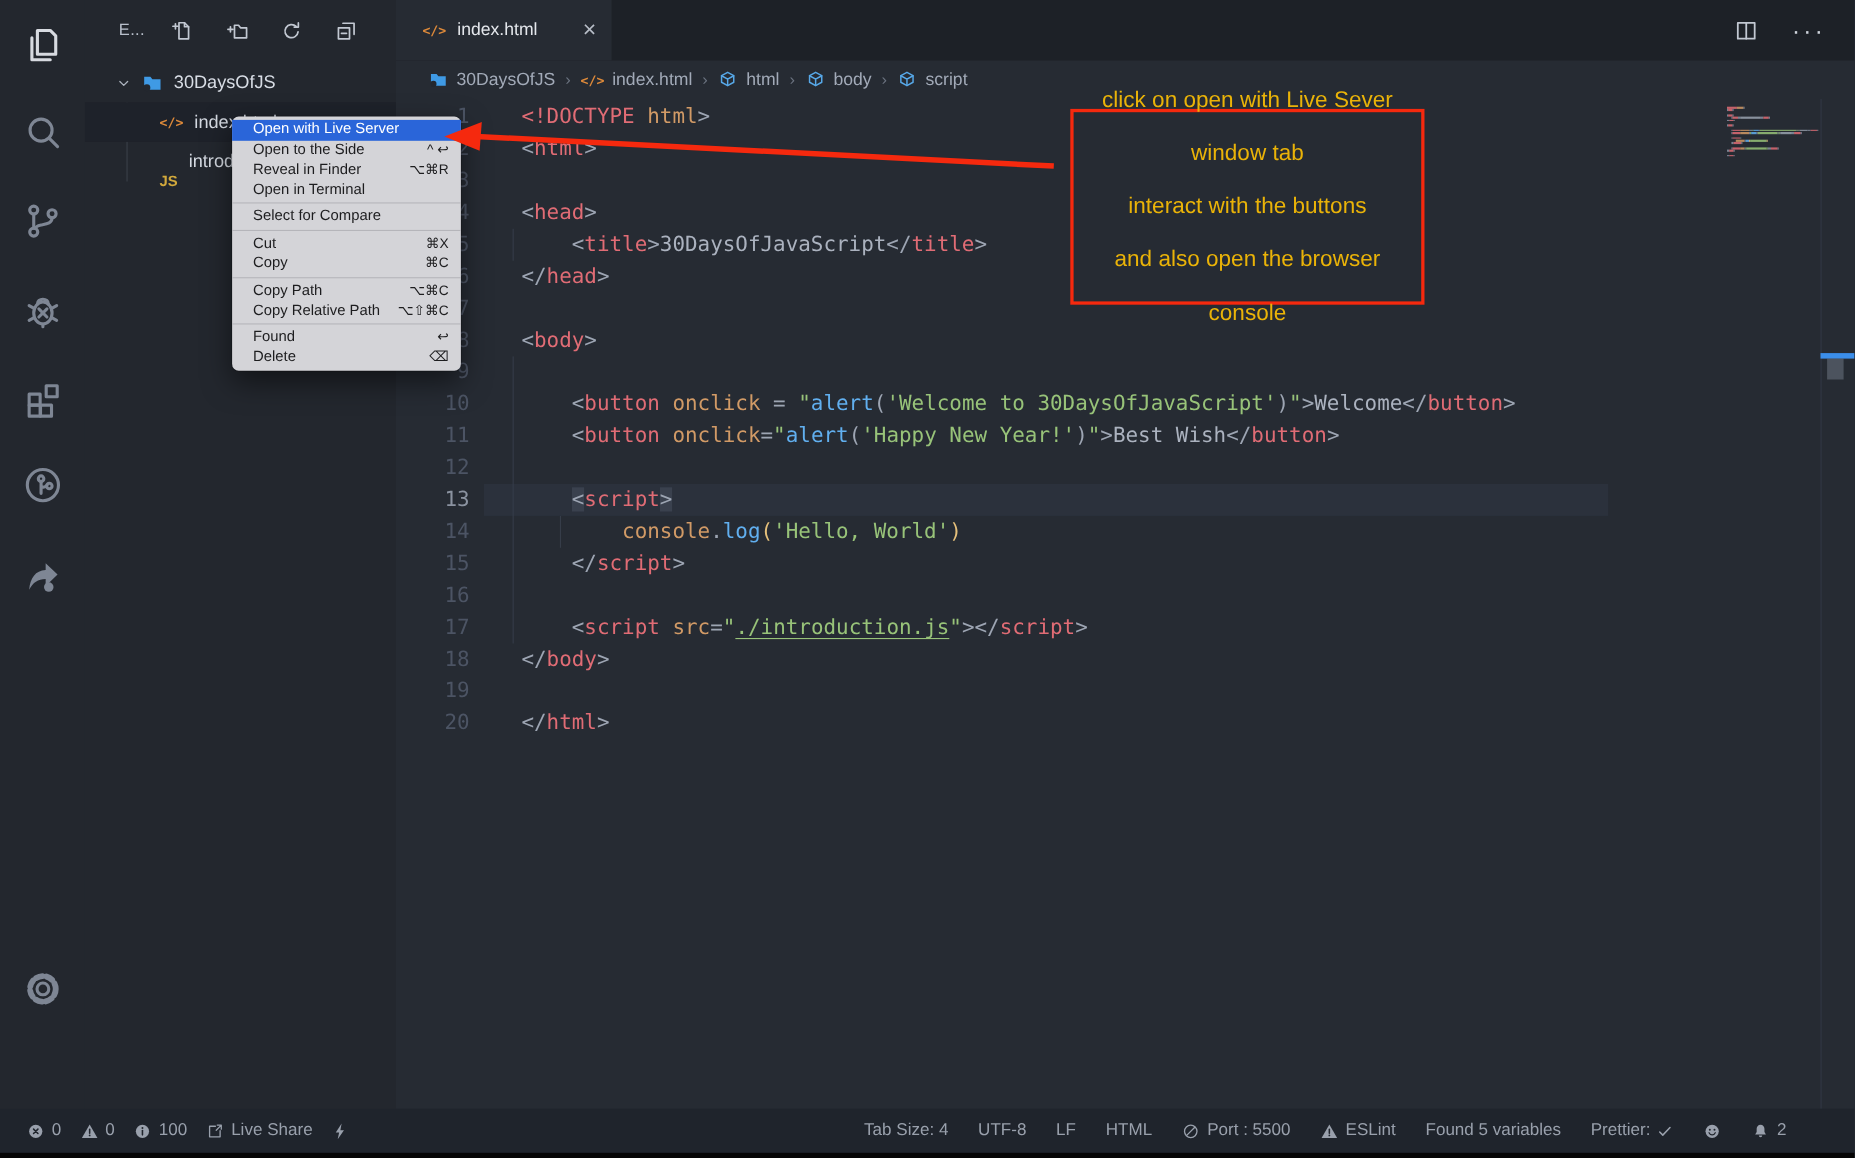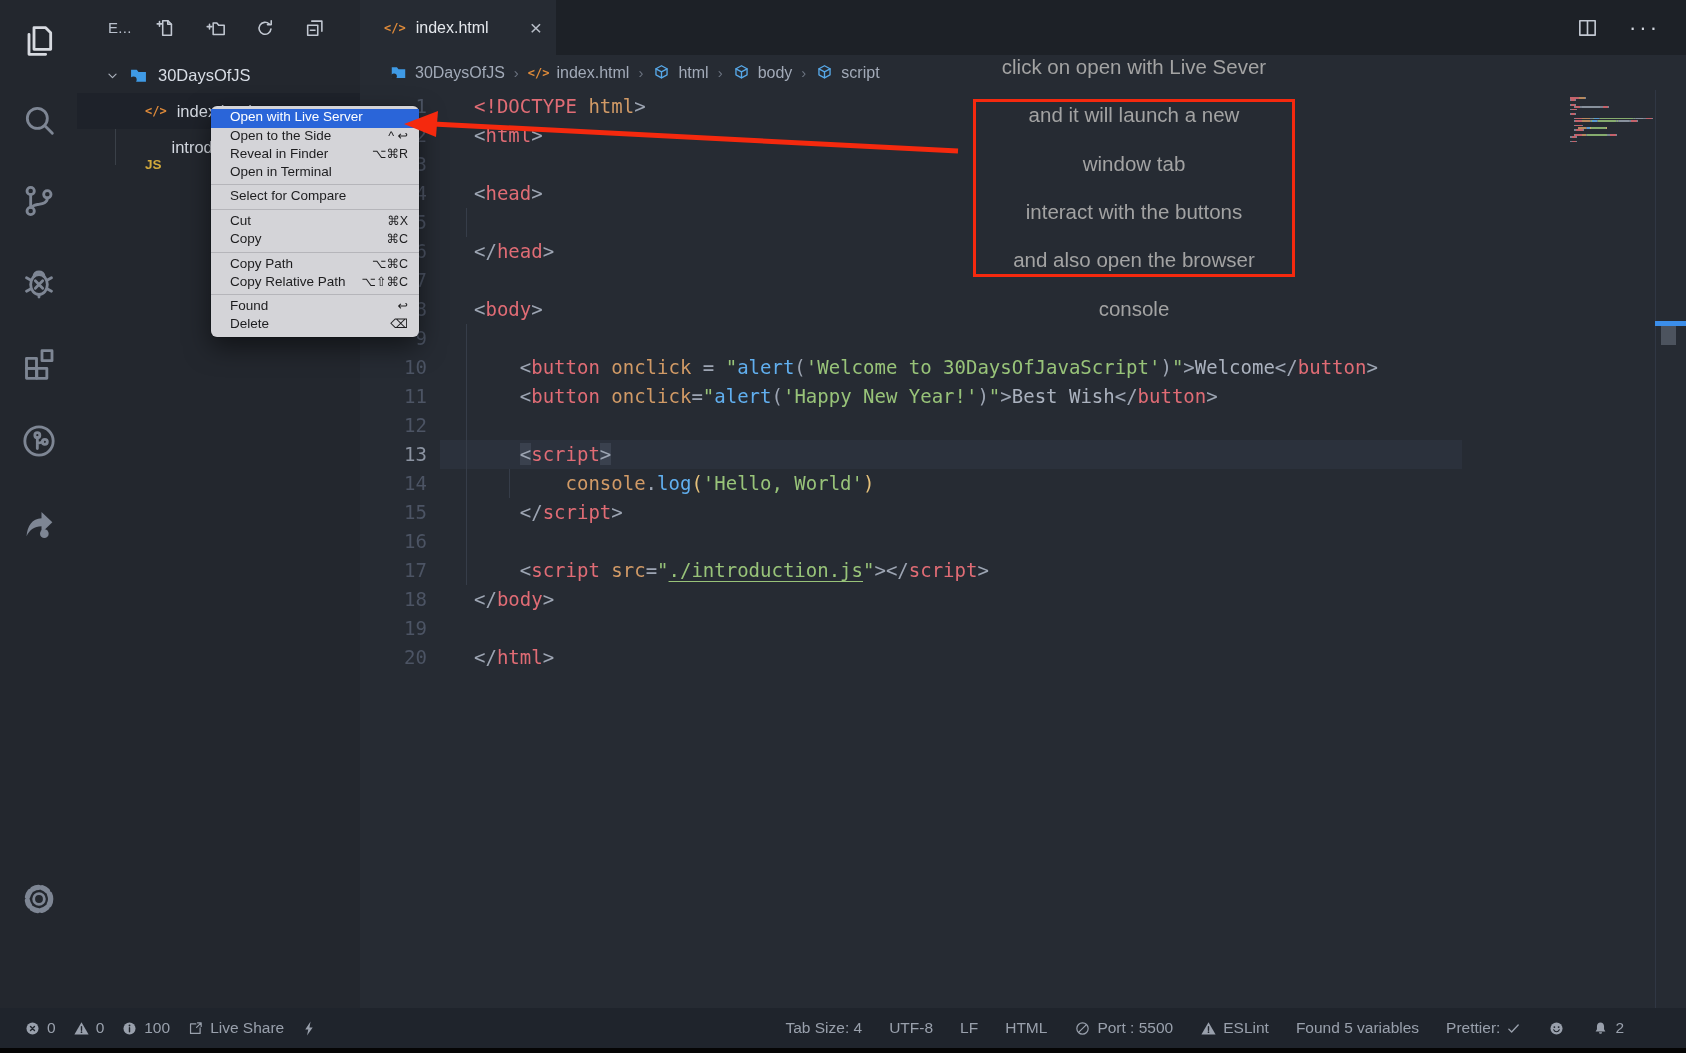--- a/index.html
+++ b/index.html
@@ -273,21 +273,21 @@
   <div class="cur-line"></div>
   <div class="indent-guide" style="left:106px;top:208px;height:29px;"></div>
   <div class="indent-guide" style="left:106px;top:324px;height:261px;"></div>
   <div class="indent-guide" style="left:149px;top:469px;height:29px;"></div>
 
   <div class="code-area" id="code-root">
       <div class="code-line"><span class="ln">1</span><span class="code-text"><span class="tk-tag">&lt;!DOCTYPE</span><span class="tk-attr"> html</span><span class="tk-pu">&gt;</span></span></div>
       <div class="code-line"><span class="ln">2</span><span class="code-text"><span class="tk-pu">&lt;</span><span class="tk-tag">html</span><span class="tk-pu">&gt;</span></span></div>
       <div class="code-line"><span class="ln">3</span><span class="code-text"></span></div>
       <div class="code-line"><span class="ln">4</span><span class="code-text"><span class="tk-pu">&lt;</span><span class="tk-tag">head</span><span class="tk-pu">&gt;</span></span></div>
-      <div class="code-line"><span class="ln">5</span></div>
+      <div class="code-line"><span class="ln">5</span><span class="code-text"><span class="tk-txt">    </span><span class="tk-pu">&lt;</span><span class="tk-tag">title</span><span class="tk-pu">&gt;</span><span class="tk-txt">30DaysOfJavaScript</span><span class="tk-pu">&lt;/</span><span class="tk-tag">title</span><span class="tk-pu">&gt;</span></span></div>
       <div class="code-line"><span class="ln">6</span><span class="code-text"><span class="tk-pu">&lt;/</span><span class="tk-tag">head</span><span class="tk-pu">&gt;</span></span></div>
       <div class="code-line"><span class="ln">7</span><span class="code-text"></span></div>
       <div class="code-line"><span class="ln">8</span><span class="code-text"><span class="tk-pu">&lt;</span><span class="tk-tag">body</span><span class="tk-pu">&gt;</span></span></div>
       <div class="code-line"><span class="ln">9</span><span class="code-text"></span></div>
       <div class="code-line"><span class="ln">10</span><span class="code-text"><span class="tk-txt">    </span><span class="tk-pu">&lt;</span><span class="tk-tag">button</span><span class="tk-attr"> onclick</span><span class="tk-pu"> = </span><span class="tk-str">"</span><span class="tk-fn">alert</span><span class="tk-pu">(</span><span class="tk-str">'Welcome to 30DaysOfJavaScript'</span><span class="tk-pu">)</span><span class="tk-str">"</span><span class="tk-pu">&gt;</span><span class="tk-txt">Welcome</span><span class="tk-pu">&lt;/</span><span class="tk-tag">button</span><span class="tk-pu">&gt;</span></span></div>
       <div class="code-line"><span class="ln">11</span><span class="code-text"><span class="tk-txt">    </span><span class="tk-pu">&lt;</span><span class="tk-tag">button</span><span class="tk-attr"> onclick</span><span class="tk-pu">=</span><span class="tk-str">"</span><span class="tk-fn">alert</span><span class="tk-pu">(</span><span class="tk-str">'Happy New Year!'</span><span class="tk-pu">)</span><span class="tk-str">"</span><span class="tk-pu">&gt;</span><span class="tk-txt">Best Wish</span><span class="tk-pu">&lt;/</span><span class="tk-tag">button</span><span class="tk-pu">&gt;</span></span></div>
       <div class="code-line"><span class="ln">12</span><span class="code-text"></span></div>
       <div class="code-line hl"><span class="ln">13</span><span class="code-text"><span class="tk-txt">    </span><span class="tk-pubox">&lt;</span><span class="tk-tag">script</span><span class="tk-pubox">&gt;</span></span></div>
       <div class="code-line"><span class="ln">14</span><span class="code-text"><span class="tk-txt">        </span><span class="tk-attr">console</span><span class="tk-pu">.</span><span class="tk-fn">log</span><span class="tk-yl">(</span><span class="tk-str">'Hello, World'</span><span class="tk-yl">)</span></span></div>
       <div class="code-line"><span class="ln">15</span><span class="code-text"><span class="tk-txt">    </span><span class="tk-pu">&lt;/</span><span class="tk-tag">script</span><span class="tk-pu">&gt;</span></span></div>
@@ -467,23 +467,22 @@
     <div class="menu-item">
       <span class="m-label">Found</span>
       <span class="m-short">↩</span>
     </div>
     <div class="menu-item">
       <span class="m-label">Delete</span>
       <span class="m-short">⌫</span>
     </div>
   </div>
 
-<div class="annot-box" id="annot-root" style="color: #a3a3a3; gap: 20px;">
+<div class="annot-box" id="annot-root" style="color: #eab308; gap: 20px;">
     <div>click on open with Live Sever</div>
-    <div>and it will launch a new</div>
     <div>window tab</div>
     <div>interact with the buttons</div>
     <div>and also open the browser</div>
     <div>console</div>
   </div>
 
 <svg class="annot-arrow">
   <line x1="433" y1="124" x2="958" y2="151" stroke="#f5290e" stroke-width="5"></line>
   <polygon points="404,124 438,111 436,137" fill="#f5290e"></polygon>
 </svg>

